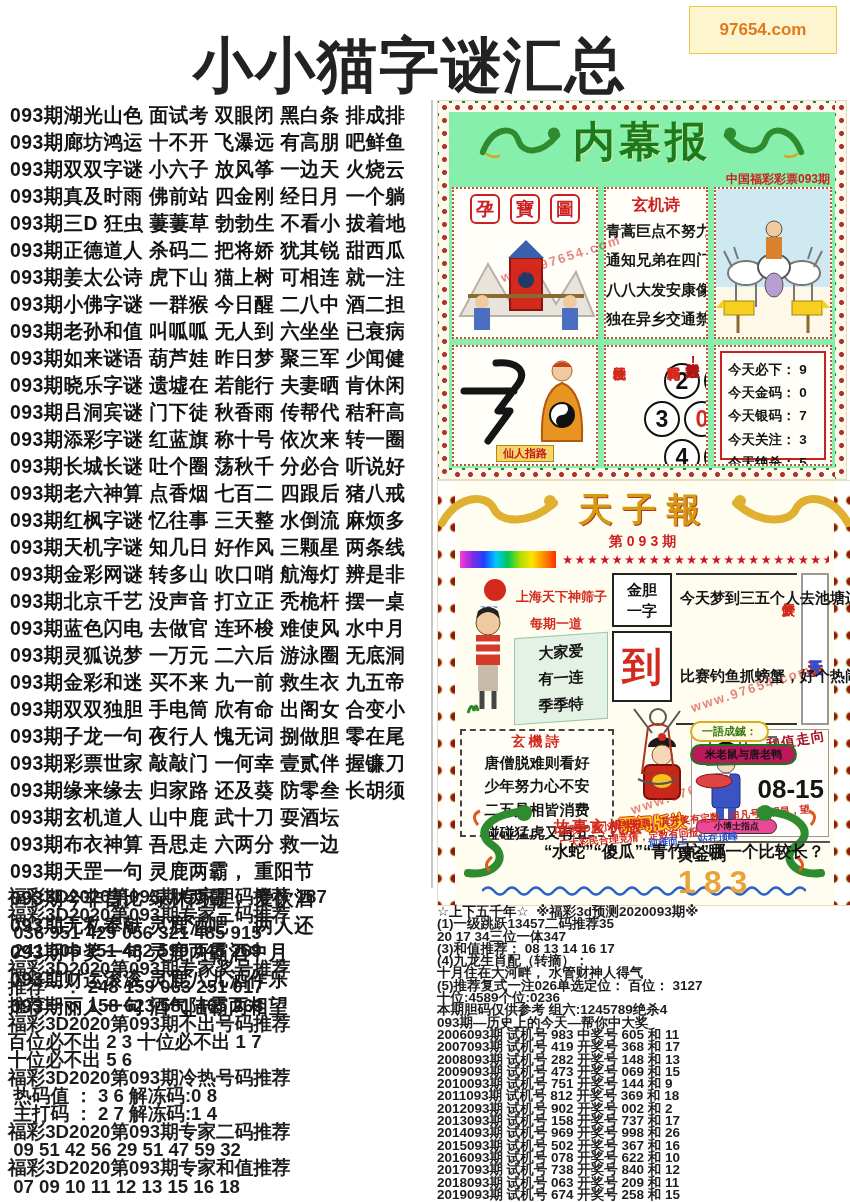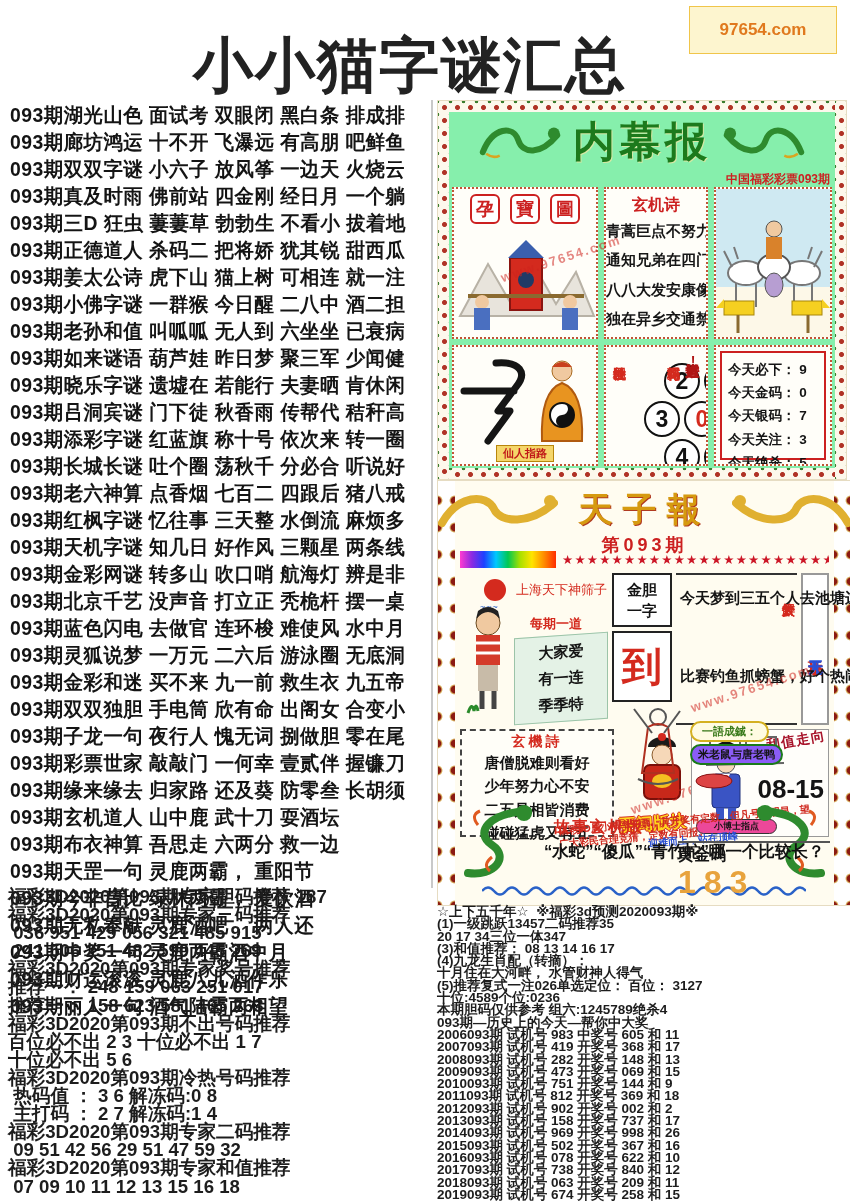--- a/index.html
+++ b/index.html
@@ -57,29 +57,29 @@
   
   #tianzi{position:absolute;left:437px;top:480px;width:413px;height:424px;background:#fffcf0;
     border:1px solid #e6dcc2;}
   .tzorn{position:absolute;top:0;bottom:0;width:17px;background-color:#ffffff;
     background-image:radial-gradient(circle,#8b1a12 3.2px,#d8b060 4.4px,transparent 5.4px);
     background-size:17px 27px;background-position:8px 6px;}
   .tz-head{position:absolute;top:4px;left:20px;right:20px;height:50px;display:flex;
     align-items:center;justify-content:center;gap:21px;}
   .tz-title{font-size:34px;font-weight:bold;color:#d69a10;text-shadow:1px 1px 0 #b03a20;letter-spacing:10px;white-space:nowrap;}
   .tz-issue{position:absolute;top:52px;left:0;right:0;text-align:center;color:#cc2020;
-    font-weight:bold;font-size:18px;letter-spacing:4px;}
+    font-weight:bold;font-size:14px;letter-spacing:4px;}
   .tz-bar-row{position:absolute;top:68px;left:22px;right:22px;height:20px;display:flex;align-items:center;gap:6px;}
   .rainbow{width:96px;height:17px;background:linear-gradient(90deg,#ff3cd0,#8a2be2,#1e40ff,#00c8ff,#00c853,#a8e000,#ffe400,#ff8c00,#ff2d00);}
   .stars{flex:1;color:#cc1626;font-size:12.5px;letter-spacing:1.2px;overflow:hidden;white-space:nowrap;font-weight:bold;}
   .tz-rowA{position:absolute;top:92px;left:22px;right:22px;height:152px;display:flex;gap:4px;}
   .colA{width:148px;position:relative;}
   .logo-dot{position:absolute;left:24px;top:6px;width:22px;height:22px;border-radius:50%;background:#d42a1e;}
   .logo-wave{position:absolute;left:20px;top:29px;color:#2a62c8;font-size:9px;letter-spacing:1px;}
-  .sh-line{position:absolute;left:56px;top:8px;color:#d42a1e;font-size:13px;font-weight:normal;white-space:nowrap;}
+  .sh-line{position:absolute;left:56px;top:15px;color:#d42a1e;font-size:13px;font-weight:bold;white-space:nowrap;}
   .mq-line{position:absolute;left:70px;top:42px;color:#d42a1e;font-size:13px;font-weight:bold;}
   .scroll{position:absolute;right:0;top:62px;width:84px;background:#e4f2e6;border:1px solid #9cc4a8;
     transform:skewY(-4deg);padding:3px 4px;}
   .scroll div{color:#141414;font-weight:bold;font-size:15px;line-height:1.75;text-align:center;white-space:nowrap;}
   .colB{width:60px;display:flex;flex-direction:column;gap:4px;}
   .jd-label{border:2px solid #222;color:#141414;font-weight:bold;font-size:15px;text-align:center;
     line-height:1.4;padding:4px 0;background:#fff;}
   .jd-char{border:2px solid #222;color:#d42a1e;font-weight:bold;font-size:40px;text-align:center;
     padding:6px 0;background:#fff;}
   .colC{flex:1;position:relative;border-top:2px solid #333;border-bottom:2px solid #333;}
@@ -101,22 +101,22 @@
   .hz-label{position:absolute;top:2px;right:2px;transform:rotate(-10deg);color:#a8142a;
     font-weight:bold;font-size:14px;letter-spacing:1px;}
   .hz-val{position:absolute;top:44px;right:4px;color:#141414;font-weight:bold;font-size:26px;}
   .boshi{position:absolute;bottom:2px;left:4px;border:1px solid #333;border-radius:8px;
     font-size:9px;color:#141414;font-weight:bold;padding:0 17px;background:#ec4899;}
   .tz-rowB2{position:absolute;top:360px;left:240px;width:152px;}
   .gold-label{color:#141414;font-weight:bold;font-size:16px;border-top:2px solid #555;padding-top:2px;}
   .gold-val{color:#e8a33c;font-weight:bold;font-size:32px;letter-spacing:8px;line-height:1;}
   .yiyu{display:inline-block;border:2px solid #d4b020;border-radius:12px;background:#fffbe2;
     color:#3a7a1a;font-weight:bold;font-size:11px;padding:1px 10px;margin-top:2px;white-space:nowrap;}
-  .yiyu2{display:inline-block;border:2px solid #1a7a1a;border-radius:12px;background:#8b5cf6;
-    color:#141414;font-weight:bold;font-size:11px;padding:1px 6px;margin-top:2px;white-space:nowrap;}
+  .yiyu2{display:inline-block;border:2px solid #1a7a1a;border-radius:12px;background:#be185d;
+    color:#141414;font-weight:bold;font-size:11px;padding:1px 13px;margin-top:2px;white-space:nowrap;}
   .fineprint{position:absolute;top:332px;left:120px;width:260px;transform:rotate(-5deg);
     color:#d02a20;font-size:10px;font-weight:bold;line-height:1.3;}
   .blueprint{position:absolute;top:352px;left:210px;transform:rotate(-5deg);
     color:#2a4fd4;font-size:10px;font-weight:bold;}
   .story-label{position:absolute;top:20px;left:96px;color:#d42a1e;font-weight:bold;font-size:16px;letter-spacing:2px;}
   .tz-rowD{position:absolute;bottom:8px;left:20px;right:20px;height:100px;}
   .quote{position:absolute;top:44px;left:86px;right:86px;text-align:center;color:#111;
     font-weight:bold;font-size:16.5px;white-space:nowrap;}
   .stamp{position:absolute;color:rgba(205,35,30,.55);font-weight:bold;transform:rotate(-18deg);
     font-size:13px;letter-spacing:2px;white-space:nowrap;}

